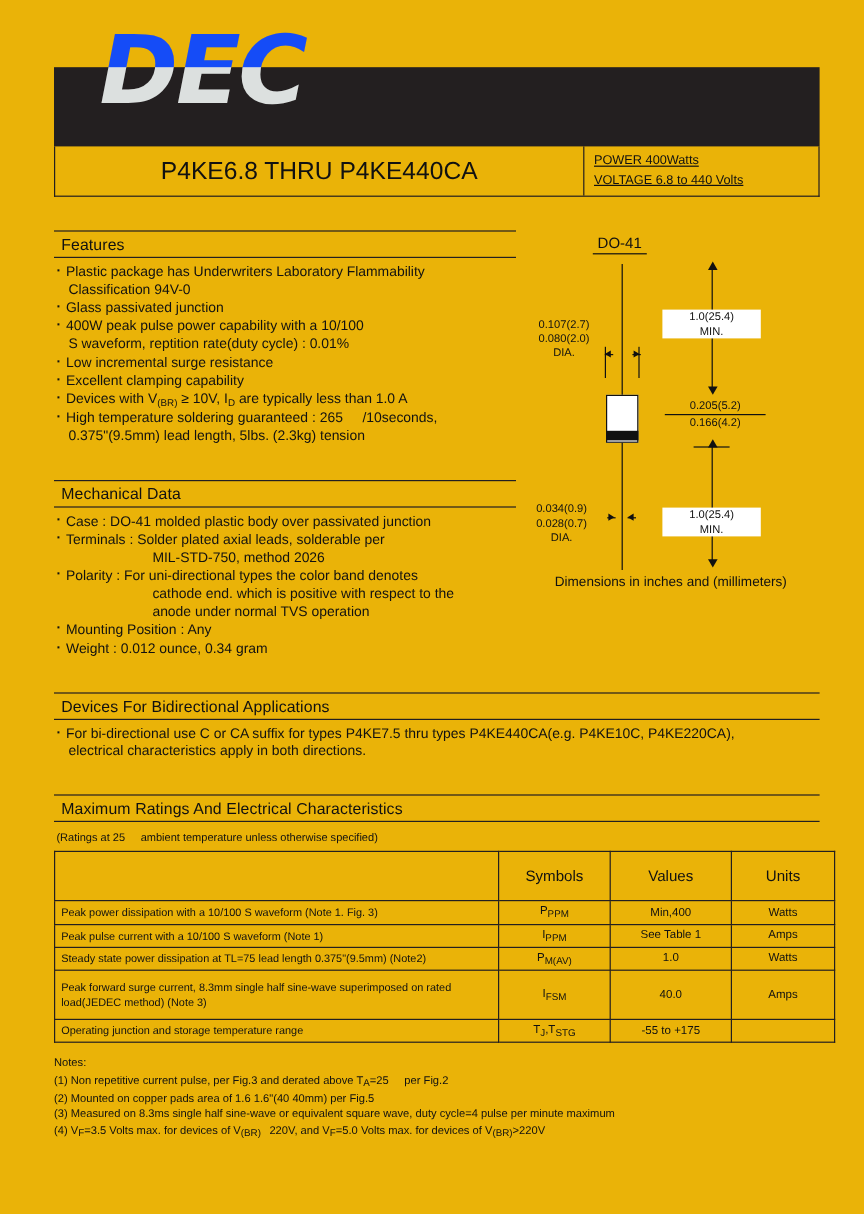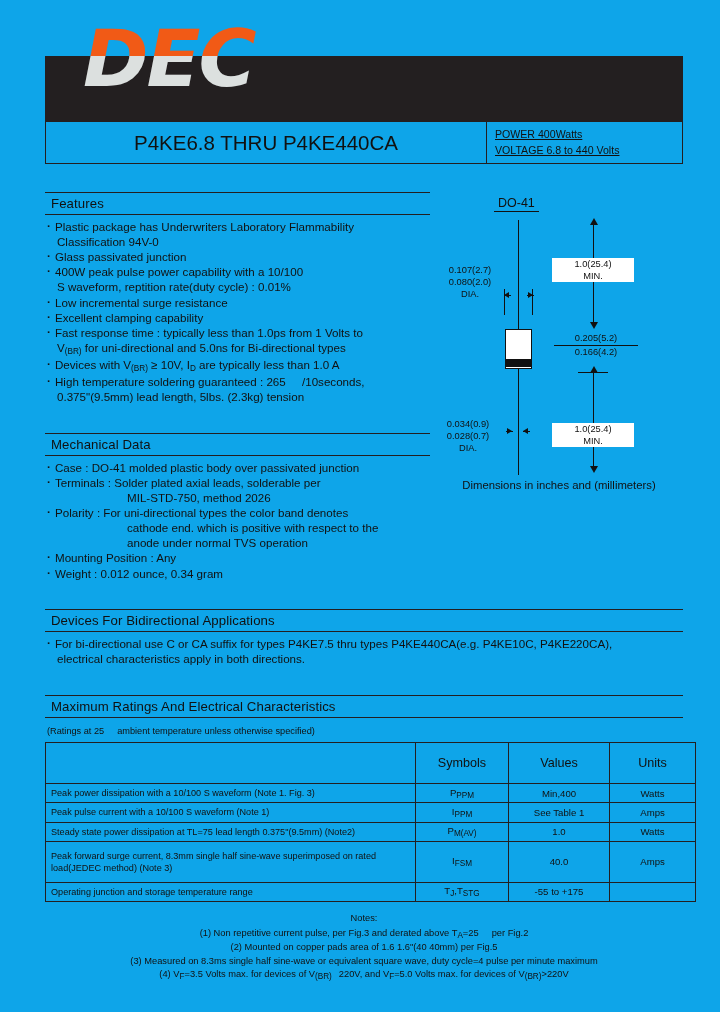--- a/index.html
+++ b/index.html
@@ -15,21 +15,21 @@
     color: #111111;
     position: relative;
     overflow: hidden;
   }
   .page {
     position: absolute;
     left: 0; top: 0;
     width: 720px;
     height: 1012px;
     box-sizing: border-box;
-    background: #0ea5e9;
+    background: #eab308;
   }
   .sheet {
     position: absolute;
     left: 45px;
     top: 30px;
     width: 638px;
   }
 
   
   .logo-bar {
@@ -204,21 +204,20 @@
   .w-desc { width: 367px; }
   .w-sym  { width: 90px; }
   .w-val  { width: 98px; }
   .w-unit { width: 83px; }
 
   
   .notes {
     margin-top: 10px;
     font-size: 9.3px;
     line-height: 1.45;
-    text-align: center;
   }
   .notes .nt-title { margin-bottom: 1px; }
   .gap { display:inline-block; width: 13px; }
   .gap-s { display:inline-block; width: 7px; }
 </style>
 </head>
 <body>
 
 <div class="page">
   <div class="sheet">
@@ -249,25 +248,20 @@
           <li>
             <span>400W peak pulse power capability with a 10/100</span>
             <span class="gap-s"></span><br>
             <span style="padding-left:2px">S waveform, reptition rate(duty cycle) : 0.01%</span>
           </li>
           <li>
             <span>Low incremental surge resistance</span>
           </li>
           <li>
             <span>Excellent clamping capability</span>
-          </li>
-          <li>
-            <span>Fast response time : typically less than 1.0ps from 1 Volts to</span><br>
-            <span style="padding-left:2px">V</span><span class="sub">(BR)</span>
-            <span>for uni-directional and 5.0ns for Bi-directional types</span>
           </li>
           <li>
             <span>Devices with V</span><span class="sub">(BR)</span>
             <span>≥ 10V, I</span><span class="sub">D</span>
             <span>are typically less than 1.0  A</span>
           </li>
           <li>
             <span>High temperature soldering guaranteed : 265</span>
             <span class="gap"></span><span>/10seconds,</span><br>
             <span style="padding-left:2px">0.375"(9.5mm) lead length, 5lbs. (2.3kg) tension</span>

